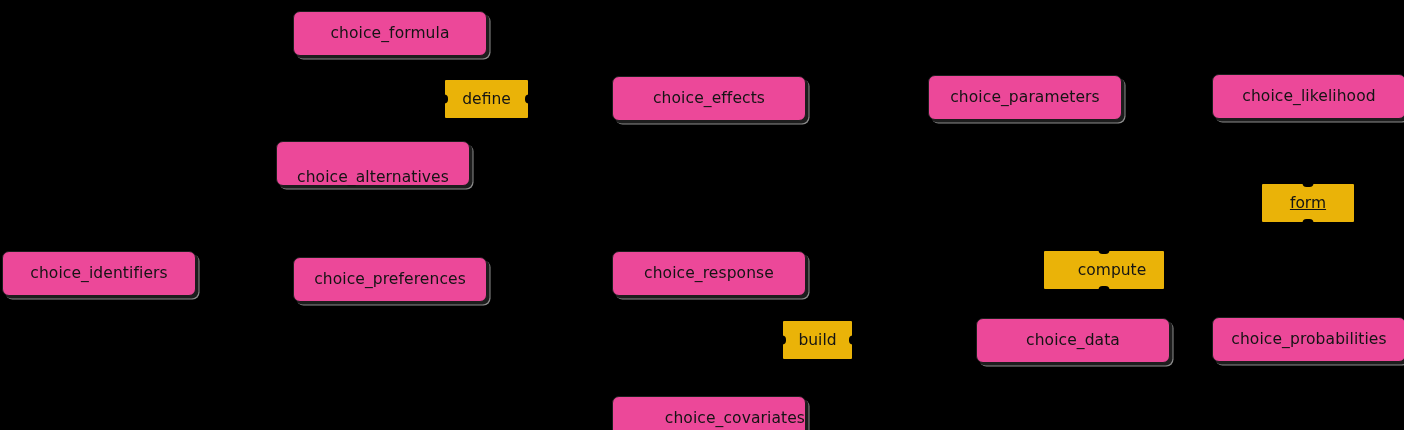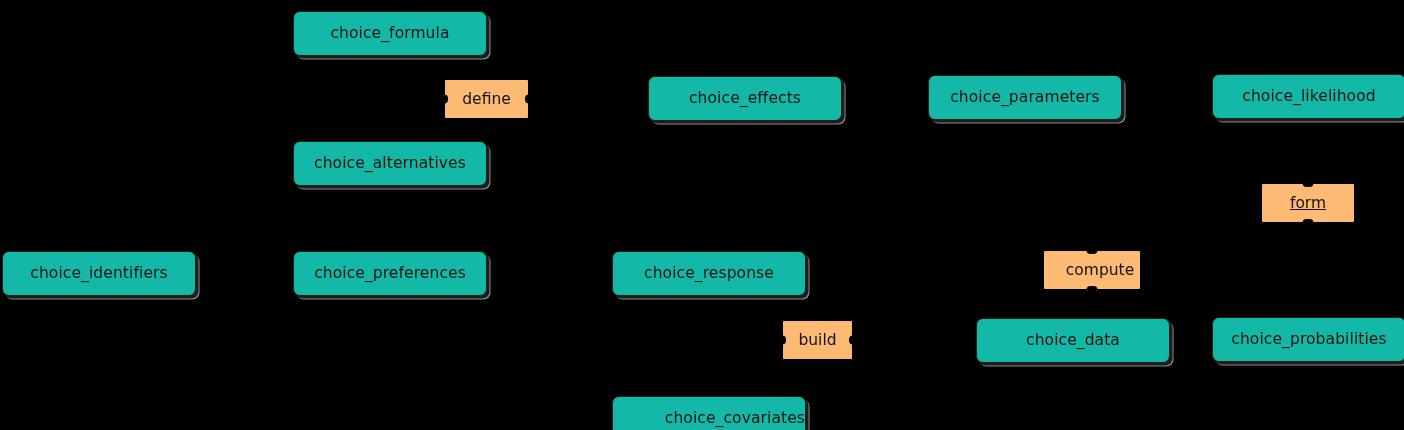--- a/index.html
+++ b/index.html
@@ -11,21 +11,21 @@
     font-family:"DejaVu Sans","Liberation Sans",sans-serif;
   }
   #canvas{
     position:absolute;inset:0;
     width:1404px;height:430px;
   }
   
   .node{
     position:absolute;
     box-sizing:border-box;
-    background:#14b8a6;
+    background:#ec4899;
     border:1.6px solid #1d1d1d;
     border-radius:7px;
     display:flex;
     align-items:center;
     justify-content:center;
     color:#141414;
     font-size:15.5px;
     letter-spacing:.1px;
     white-space:nowrap;
     
@@ -34,21 +34,21 @@
        3.5px 3.5px 0 0 rgba(255,255,255,.55);
   }
   .node .node-label{
     pointer-events:none;
     line-height:1;
   }
   
   .edge-label{
     position:absolute;
     box-sizing:border-box;
-    background:#fdba74;
+    background:#eab308;
     border:none;
     border-radius:1px;
     display:flex;
     align-items:center;
     justify-content:center;
     color:#141414;
     font-size:15.5px;
     white-space:nowrap;
   }
   
@@ -89,36 +89,36 @@
       <path d="M 709,296 L 709,340 L 783,340"></path>
       <path d="M 709,384 L 709,340 L 783,340"></path>
       <path d="M 852,340 L 932,340"></path>
       <path d="M 1126,340 L 1212,340"></path>
     </svg>
 
   <div id="nodes-layer">
       <div class="node" style="left: 293px; top: 11px; width: 194px; height: 45px;">
         <span class="node-label">choice_formula</span>
       </div>
-      <div class="node" style="left: 648px; top: 76px; width: 194px; height: 45px;">
+      <div class="node" style="left: 612px; top: 76px; width: 194px; height: 45px;">
         <span class="node-label">choice_effects</span>
       </div>
       <div class="node" style="left: 928px; top: 75px; width: 194px; height: 45px; text-align: right;">
         <span class="node-label">choice_parameters</span>
       </div>
       <div class="node" style="left: 1212px; top: 74px; width: 194px; height: 45px;">
         <span class="node-label">choice_likelihood</span>
       </div>
-      <div class="node" style="left: 293px; top: 141px; width: 194px; height: 45px;">
+      <div class="node" style="left: 276px; top: 141px; width: 194px; height: 45px; align-items: flex-end;">
         <span class="node-label">choice_alternatives</span>
       </div>
       <div class="node" style="left: 2px; top: 251px; width: 194px; height: 45px;">
         <span class="node-label">choice_identifiers</span>
       </div>
-      <div class="node" style="left: 293px; top: 251px; width: 194px; height: 45px; justify-content: center;">
+      <div class="node" style="left: 293px; top: 257px; width: 194px; height: 45px; justify-content: center;">
         <span class="node-label">choice_preferences</span>
       </div>
       <div class="node" style="left: 612px; top: 251px; width: 194px; height: 45px; align-items: center;">
         <span class="node-label">choice_response</span>
       </div>
       <div class="node" style="left: 932px; top: 318px; width: 194px; height: 45px; margin-left: 44px;">
         <span class="node-label">choice_data</span>
       </div>
       <div class="node" style="left: 1212px; top: 317px; width: 194px; height: 45px;">
         <span class="node-label">choice_probabilities</span>
@@ -129,21 +129,21 @@
       <div class="edge-label" style="left: 445px; top: 80px; width: 83px; height: 38px;">
         <span class="notch left"></span>
         <span class="notch right"></span>
         <span>define</span>
       </div>
       <div class="edge-label" style="left: 1262px; top: 184px; width: 92px; height: 38px; text-decoration: underline;">
         <span class="notch top"></span>
         <span class="notch bottom"></span>
         <span>form</span>
       </div>
-      <div class="edge-label" style="left: 1044px; top: 251px; width: 96px; height: 38px; padding-left: 16px;">
+      <div class="edge-label" style="left: 1044px; top: 251px; width: 120px; height: 38px; padding-left: 16px;">
         <span class="notch top"></span>
         <span class="notch bottom"></span>
         <span>compute</span>
       </div>
       <div class="edge-label" style="left: 783px; top: 321px; width: 69px; height: 38px;">
         <span class="notch left"></span>
         <span class="notch right"></span>
         <span>build</span>
       </div>
     </div>

